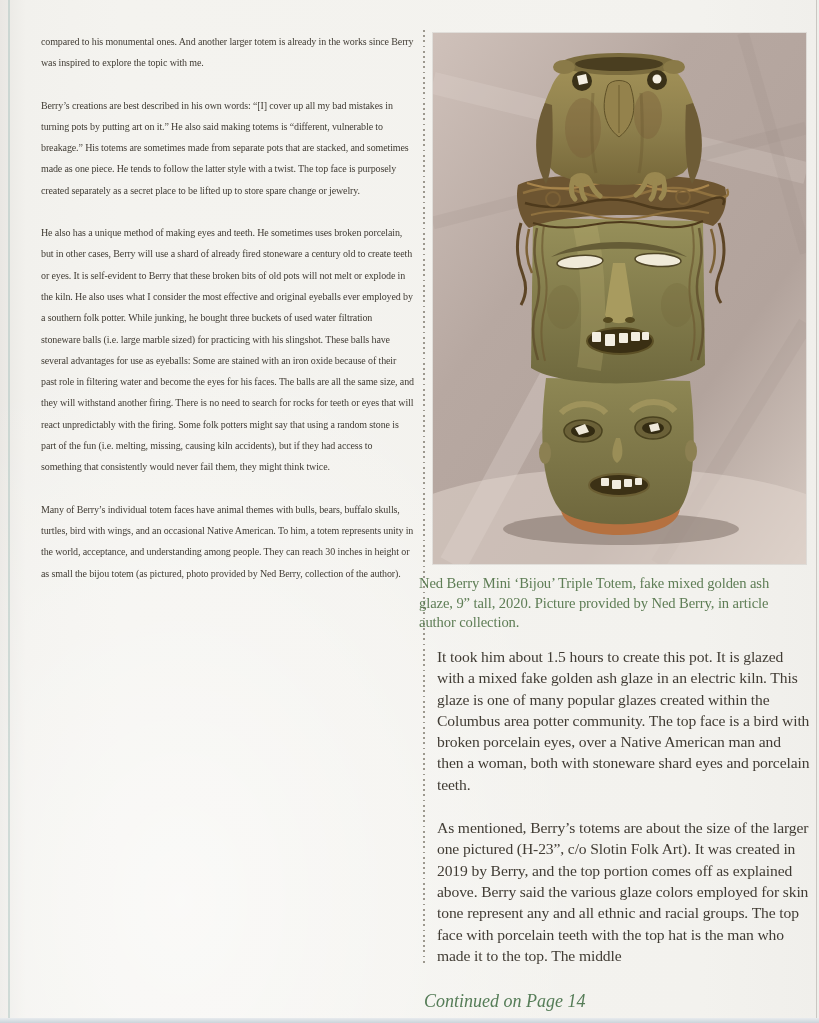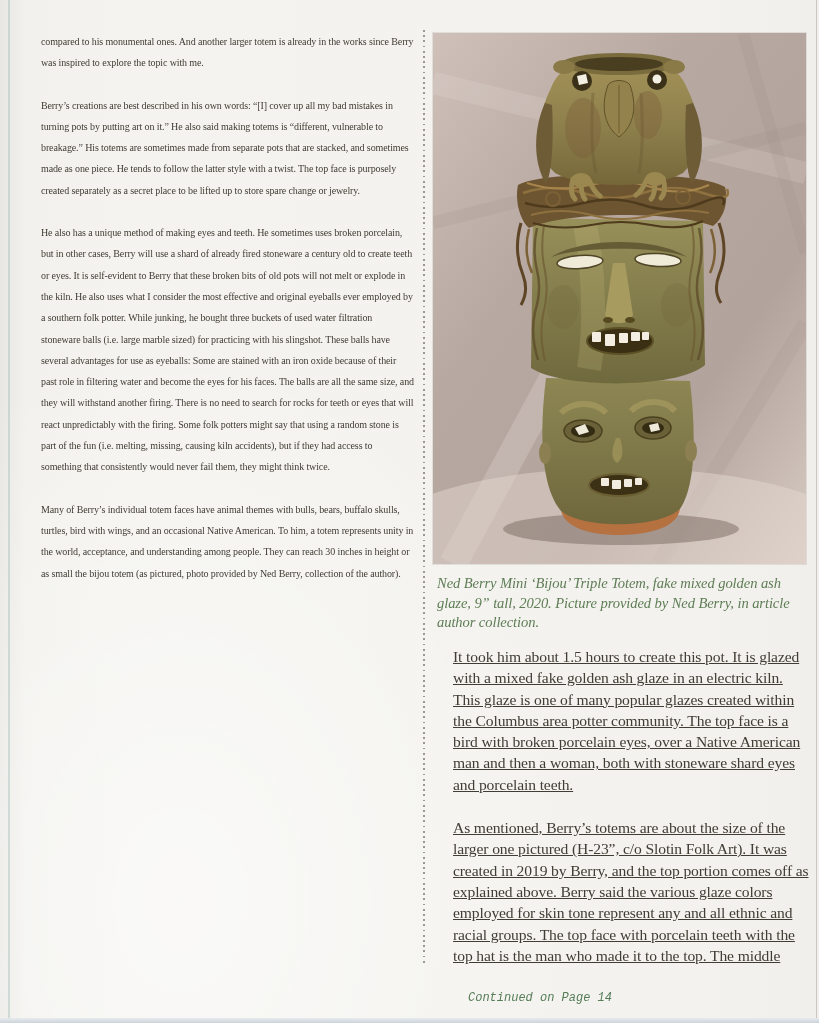--- a/index.html
+++ b/index.html
@@ -28,32 +28,32 @@
     position:absolute;left:423px;top:30px;width:2px;height:934px;
     background:repeating-linear-gradient(to bottom,#8d887d 0 1.8px,rgba(0,0,0,0) 1.8px 5.2px);
     opacity:.85;
   }
   .photo{
     position:absolute;left:433px;top:33px;width:373px;height:531px;margin:0;
     box-shadow:0 0 0 1px rgba(120,110,100,.15);
   }
   .photo svg{display:block;}
   .caption{
-    position:absolute;left:437px;top:574px;width:372px;
-    font-size:14.6px;line-height:19.5px;font-style:italic;
+    position:absolute;left:419px;top:574px;width:372px;
+    font-size:14.6px;line-height:19.5px;
     color:#5e7d55;letter-spacing:-0.1px;
   }
   .col-right{
     position:absolute;left:437px;top:646px;width:374px;
     font-size:15.6px;line-height:21.3px;letter-spacing:-0.12px;
   }
-  .col-right p{margin:0 0 22px 16px;text-decoration:underline;}
+  .col-right p{margin:0 0 22px 0;}
   .footer-continued{
-    position:absolute;left:468px;top:991px;
-    font-size:12px;font-style:italic;color:#567d58;font-family:Liberation Mono, monospace;
+    position:absolute;left:424px;top:991px;
+    font-size:18px;font-style:italic;color:#567d58;
   }
   .footer-brand{
     position:absolute;right:5px;top:985px;
     font-size:21.5px;color:#45403b;letter-spacing:.6px;
     display:flex;align-items:flex-end;
   }
   .footer-brand .star{color:#3e8ec5;font-size:20px;margin:0 5px 0 7px;letter-spacing:0;}
   .footer-brand .pagenum{letter-spacing:2px;margin-top:44px;}
 </style>
 </head>

